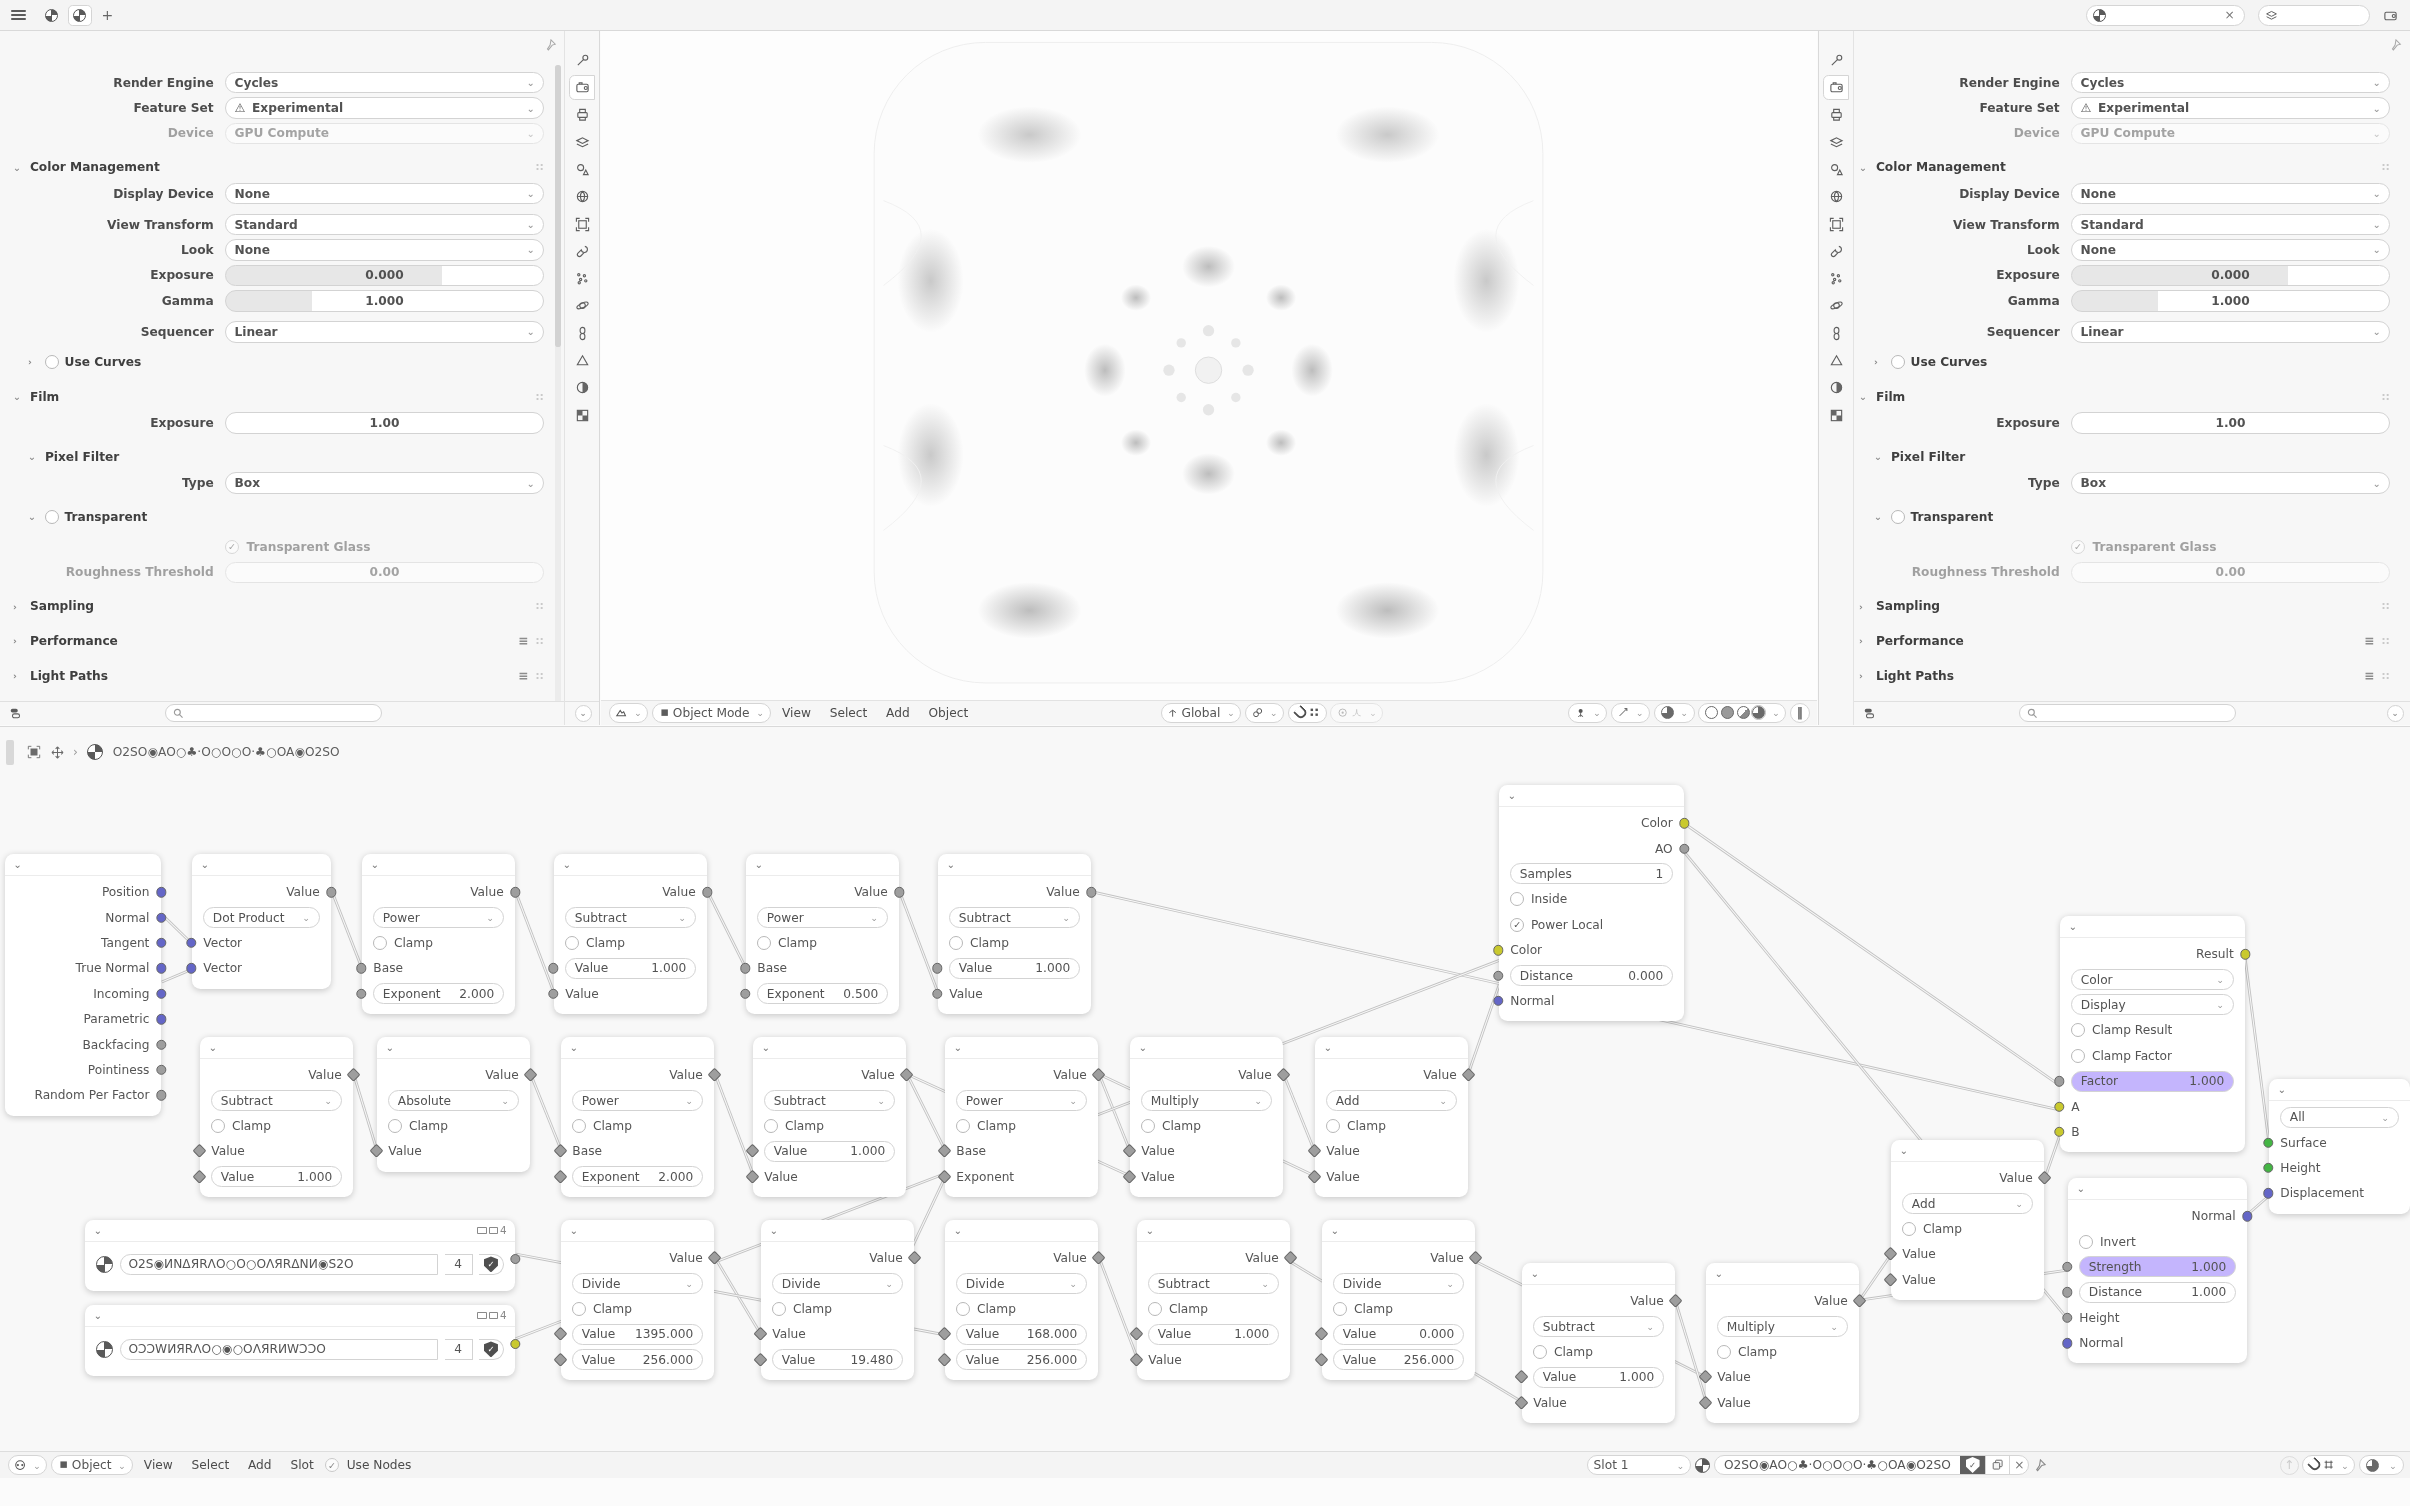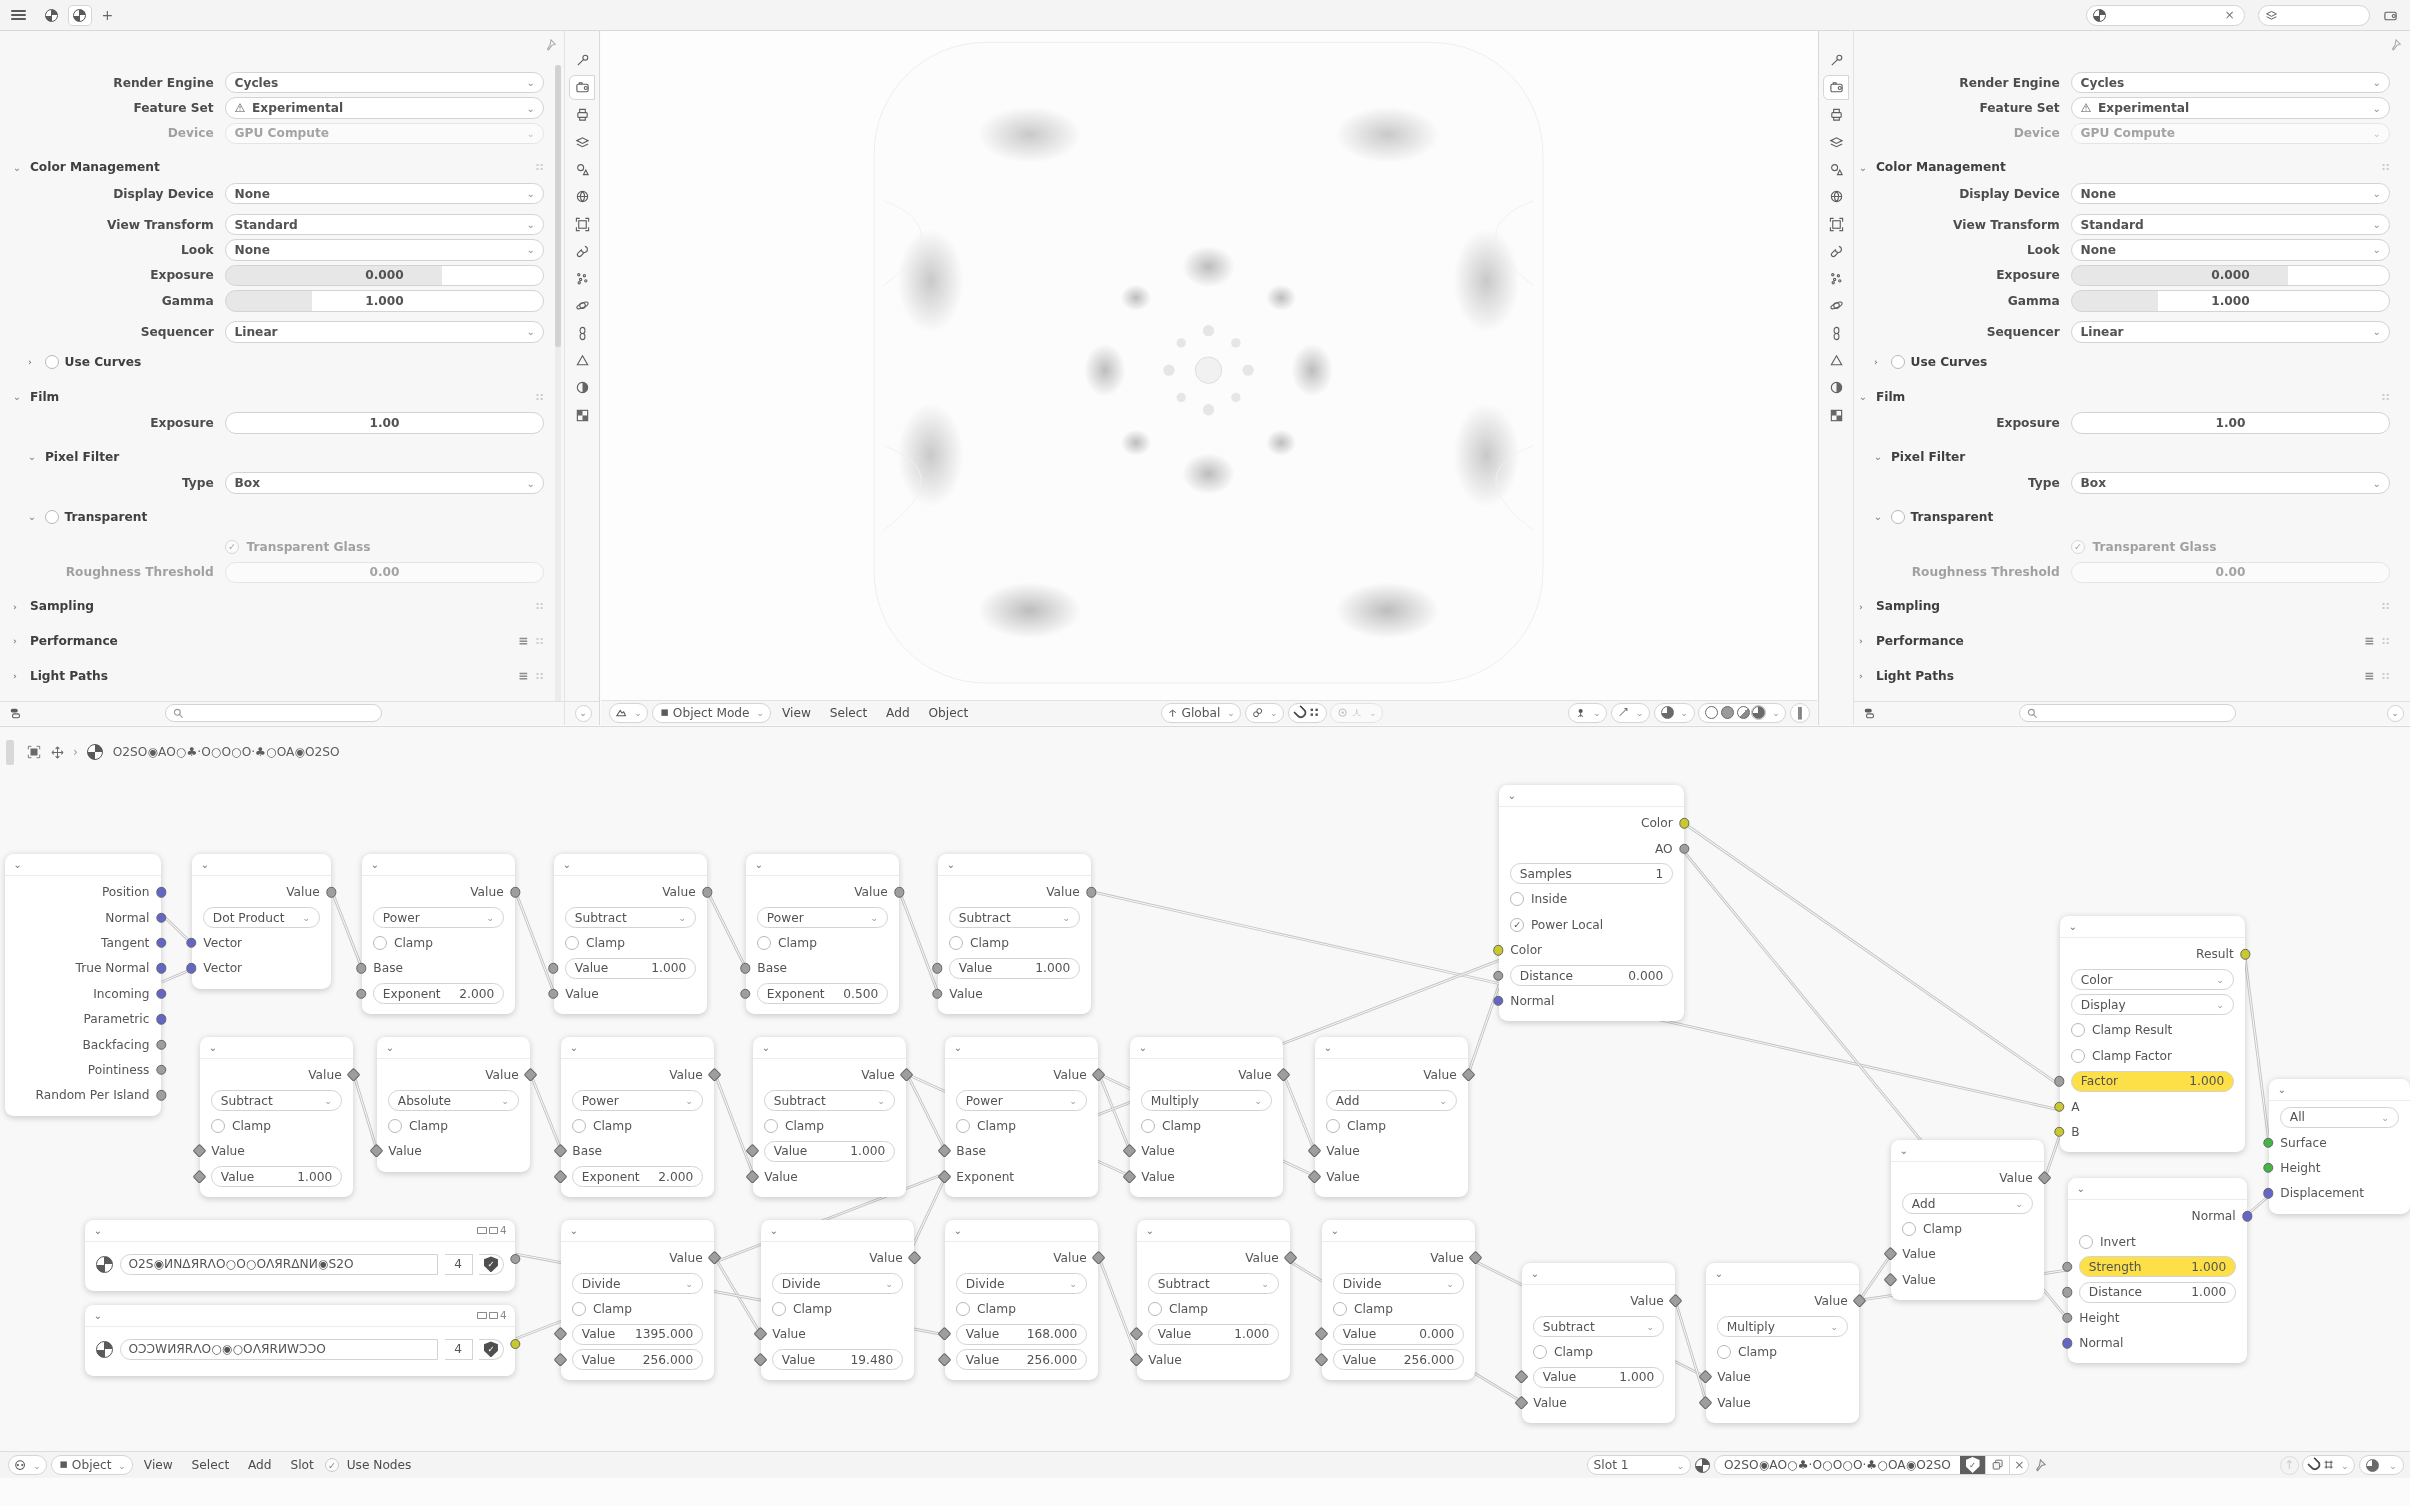--- a/index.html
+++ b/index.html
@@ -14,21 +14,21 @@
   .plusbtn{color:#666;font-size:14px;margin-left:5.6px;}
   .tb-right{margin-left:auto;display:flex;align-items:center;gap:13px;padding-right:13px;}
   .tb-group{display:flex;align-items:center;border:0.9px solid #d5d5d5;background:#fff;border-radius:11.3px;height:21px;padding:0 5.6px;gap:5.6px;}
   .tb-field{width:104px;height:100%;}
   
   .pie{display:inline-block;width:13px;height:13px;border-radius:50%;border:0.9px solid #555;background:conic-gradient(#5a5a5a 0 90deg,#fff 90deg 180deg,#5a5a5a 180deg 270deg,#fff 270deg);}
   .chev{color:#9a9a9a;font-size:9.4px;margin-left:3.8px;}
   .pill{height:21.7px;border:0.9px solid #d3d3d3;border-radius:11.3px;background:#fff;display:flex;align-items:center;padding:0 8.5px;color:#525252;}
   .pill .lab{flex:1;}
   .pill.val{justify-content:space-between;}
-  .pill.grayed{background:#fde047;}
+  .pill.grayed{background:#c4b5fd;}
   .chk{display:inline-flex;width:14px;height:14px;border:1.2px solid #b8b8b8;border-radius:50%;background:#fff;align-items:center;justify-content:center;flex:none;}
   .chk.on::after{content:"✓";font-size:9.4px;color:#555;}
   .shield{display:inline-flex;width:14px;height:16px;background:#4f4f4f;clip-path:polygon(50% 0,100% 18%,100% 58%,50% 100%,0 58%,0 18%);align-items:center;justify-content:center;color:#fff;font-size:8.5px;}
   .dots{color:#c9c9c9;font-size:10.4px;letter-spacing:0.9px;}
   
   .props{position:absolute;top:31px;height:694px;background:#f7f7f7;font-weight:bold;}
   #props-left{left:0;width:600px;border-right:0.9px solid #d9d9d9;}
   #props-right{right:0;width:593px;border-left:0.9px solid #d9d9d9;}
   .pcontent{position:absolute;top:0;bottom:24.5px;width:565px;padding:38px 21px 0 13px;overflow:hidden;}
   #props-left .pcontent{left:0;}
@@ -865,21 +865,21 @@
             </div>
             <div class="nrow nout">
               <span>Backfacing</span>
               <span class="sock so" style="background: rgb(158, 158, 158);"></span>
             </div>
             <div class="nrow nout">
               <span>Pointiness</span>
               <span class="sock so" style="background: rgb(158, 158, 158);"></span>
             </div>
             <div class="nrow nout">
-              <span>Random Per Island</span>
+              <span>Random Per Factor</span>
               <span class="sock so" style="background: rgb(158, 158, 158);"></span>
             </div>
           </div>
         </div>
         <div class="node" style="left: 192px; top: 127px; width: 139px;">
           <div class="nhead">
             <span style="font-size:10.4px;color:#777">⌄</span>
           </div>
           <div class="nbody">
             <div class="nrow nout">

